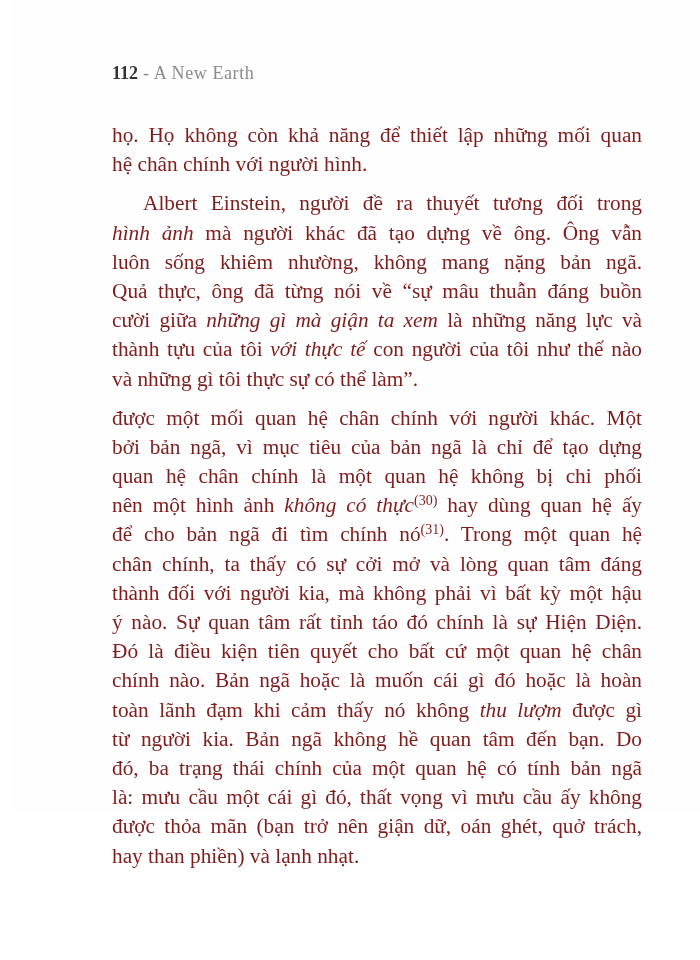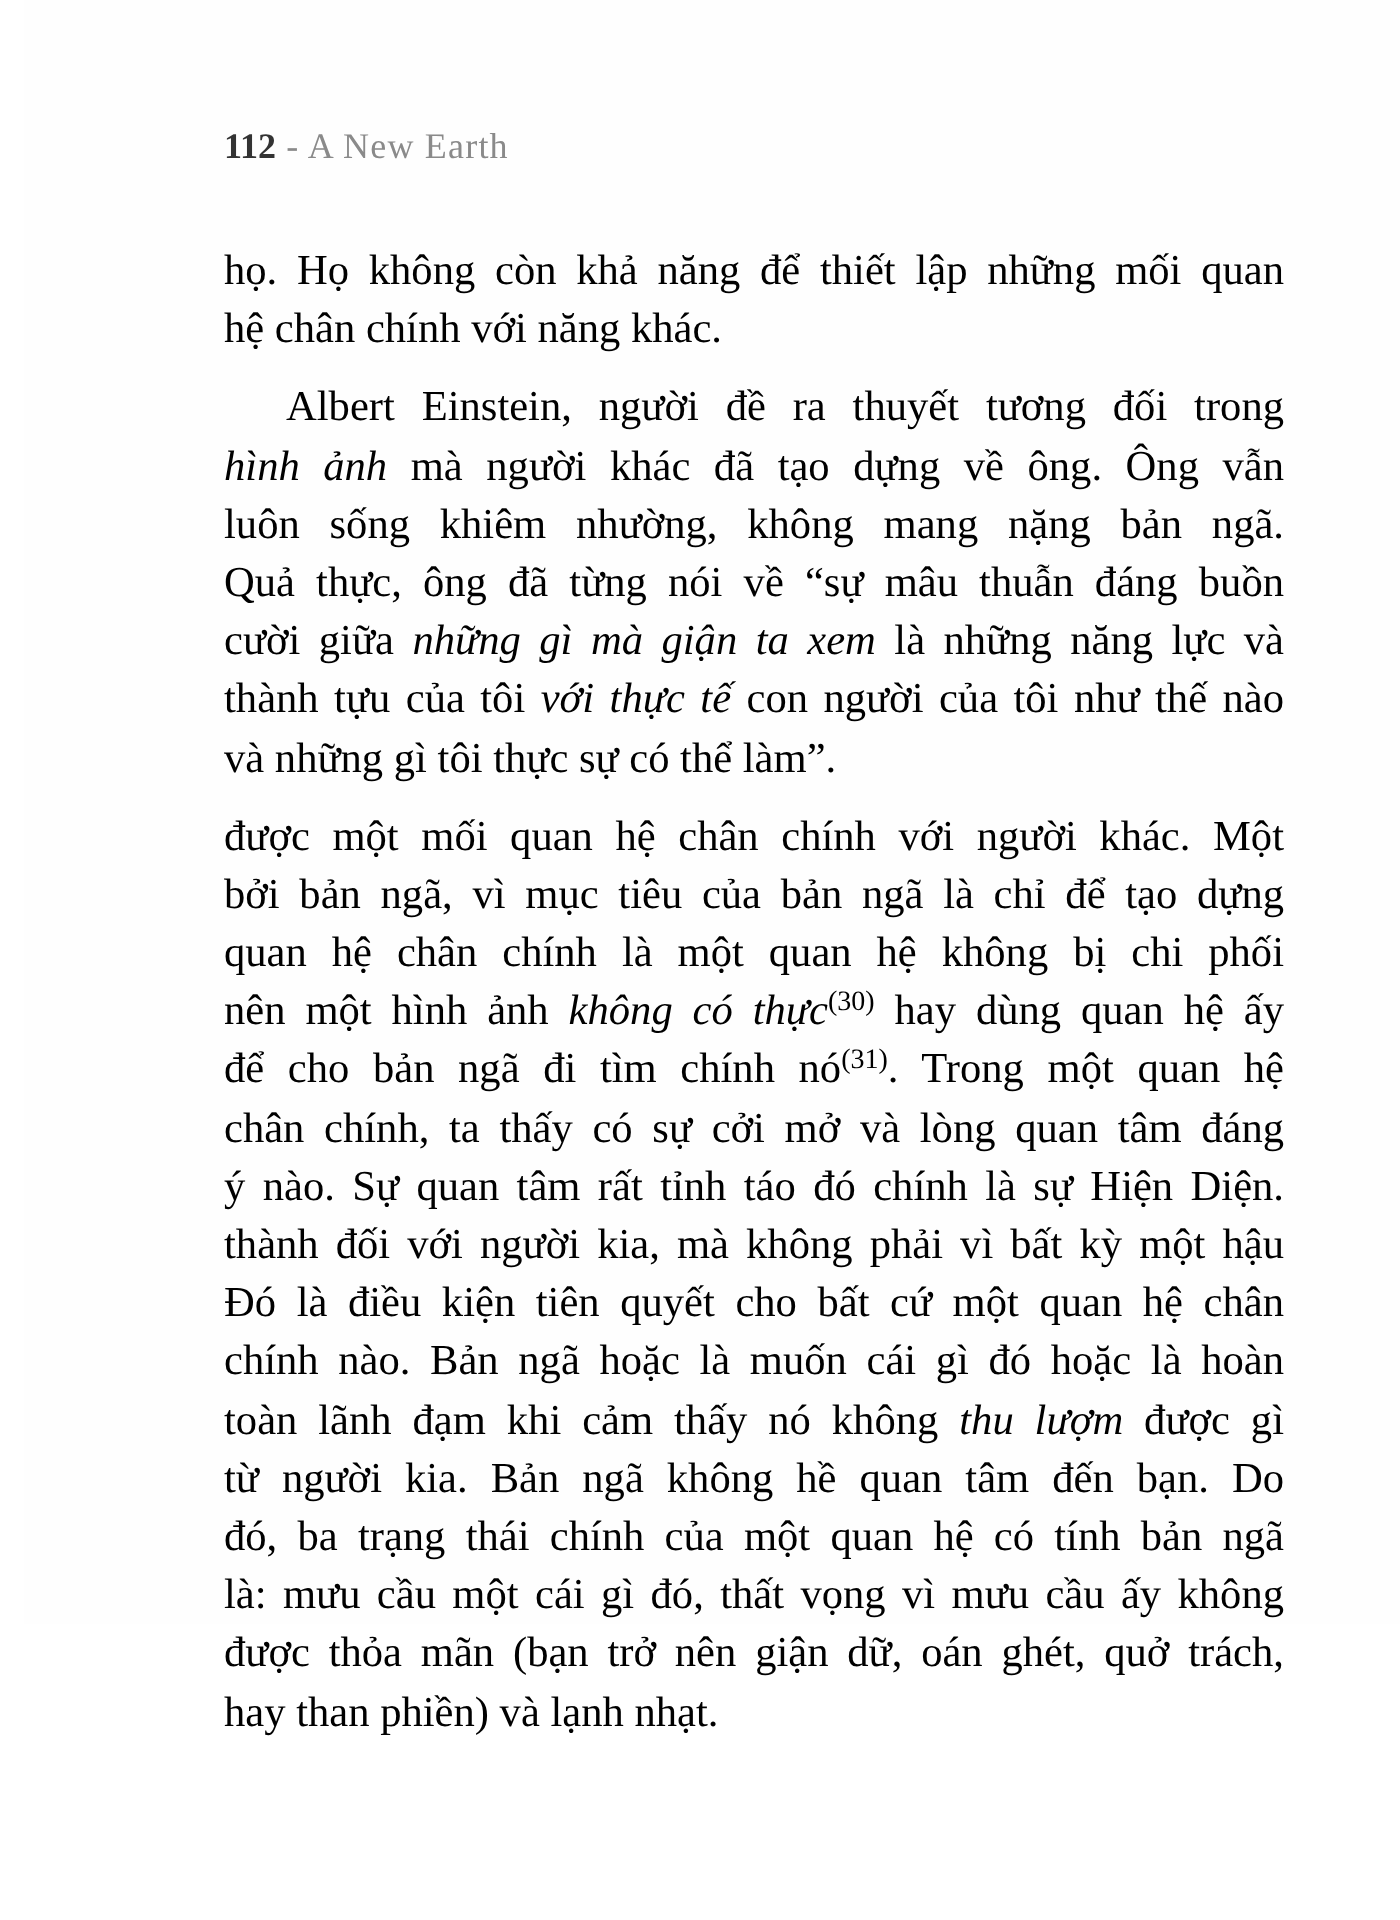--- a/index.html
+++ b/index.html
@@ -1,61 +1,61 @@
 <!DOCTYPE html>
 <html><head>
 <meta charset="utf-8">
 <style>
   html, body { margin:0; padding:0; background:#ffffff; }
   body { width:700px; height:960px; position:relative; overflow:hidden; }
   .page { position:absolute; left:12px; top:0; width:700px; height:812px; background:#fefefe;text-decoration:underline; }
   .header { position:absolute; left:100px; top:63px; font-family:"Liberation Serif", "DejaVu Serif", serif; font-size:18px; letter-spacing:0.6px; color:#8a8a8a; white-space:nowrap; }
   .header .pnum { color:#333333; font-weight:bold; letter-spacing:0; }
   .header .sep { color:#8a8a8a; }
-  .body-text { position:absolute; left:100px; top:121px; width:530px; font-family:"Liberation Serif", "DejaVu Serif", serif; font-size:21.3px; line-height:29.2px; color:#000000; }
+  .body-text { position:absolute; left:100px; top:121px; width:530px; font-family:"Liberation Serif", "DejaVu Serif", serif; font-size:21.3px; line-height:29.2px; color:#7f1d1d; }
   .line { display:block; white-space:nowrap; height:29.2px; text-align:justify; text-align-last:justify; }
   .line.last { text-align-last:left; }
   .line.indent { padding-left:31px; }
   .para-gap { display:block; height:10px; }
   i { font-style:italic; }
   sup { font-size:14px; vertical-align:7px; line-height:0; }
 </style>
 </head>
 <body>
 
 <div class="page">
   <div class="header">
     <span class="pnum">112</span><span class="sep"> - </span><span class="title">A New Earth</span>
   </div>
 
   <div class="body-text" id="body-text">
       <div>
         <span class="line"><span>họ. Họ không còn khả năng để thiết lập những mối quan</span></span>
-        <span class="line last"><span>hệ chân chính với năng khác.</span></span>
+        <span class="line last"><span>hệ chân chính với người hình.</span></span>
       </div>
       <span class="para-gap"></span>
       <div>
         <span class="line indent"><span>Albert Einstein, người đề ra thuyết tương đối trong</span></span>
         <span class="line"><i>hình ảnh</i><span> mà người khác đã tạo dựng về ông. Ông vẫn</span></span>
         <span class="line"><span>luôn sống khiêm nhường, không mang nặng bản ngã.</span></span>
         <span class="line"><span>Quả thực, ông đã từng nói về “sự mâu thuẫn đáng buồn</span></span>
         <span class="line"><span>cười giữa </span><i>những gì mà giận ta xem</i><span> là những năng lực và</span></span>
         <span class="line"><span>thành tựu của tôi </span><i>với thực tế</i><span> con người của tôi như thế nào</span></span>
         <span class="line last"><span>và những gì tôi thực sự có thể làm”.</span></span>
       </div>
       <span class="para-gap"></span>
       <div>
         <span class="line"><span>được một mối quan hệ chân chính với người khác. Một</span></span>
         <span class="line"><span>bởi bản ngã, vì mục tiêu của bản ngã là chỉ để tạo dựng</span></span>
         <span class="line"><span>quan hệ chân chính là một quan hệ không bị chi phối</span></span>
         <span class="line"><span>nên một hình ảnh </span><i>không có thực</i><sup>(30)</sup><span> hay dùng quan hệ ấy</span></span>
         <span class="line"><span>để cho bản ngã đi tìm chính nó</span><sup>(31)</sup><span>. Trong một quan hệ</span></span>
         <span class="line"><span>chân chính, ta thấy có sự cởi mở và lòng quan tâm đáng</span></span>
+        <span class="line"><span>thành đối với người kia, mà không phải vì bất kỳ một hậu</span></span>
         <span class="line"><span>ý nào. Sự quan tâm rất tỉnh táo đó chính là sự Hiện Diện.</span></span>
-        <span class="line"><span>thành đối với người kia, mà không phải vì bất kỳ một hậu</span></span>
         <span class="line"><span>Đó là điều kiện tiên quyết cho bất cứ một quan hệ chân</span></span>
         <span class="line"><span>chính nào. Bản ngã hoặc là muốn cái gì đó hoặc là hoàn</span></span>
         <span class="line"><span>toàn lãnh đạm khi cảm thấy nó không </span><i>thu lượm</i><span> được gì</span></span>
         <span class="line"><span>từ người kia. Bản ngã không hề quan tâm đến bạn. Do</span></span>
         <span class="line"><span>đó, ba trạng thái chính của một quan hệ có tính bản ngã</span></span>
         <span class="line"><span>là: mưu cầu một cái gì đó, thất vọng vì mưu cầu ấy không</span></span>
         <span class="line"><span>được thỏa mãn (bạn trở nên giận dữ, oán ghét, quở trách,</span></span>
         <span class="line last"><span>hay than phiền) và lạnh nhạt.</span></span>
       </div>
     </div>

